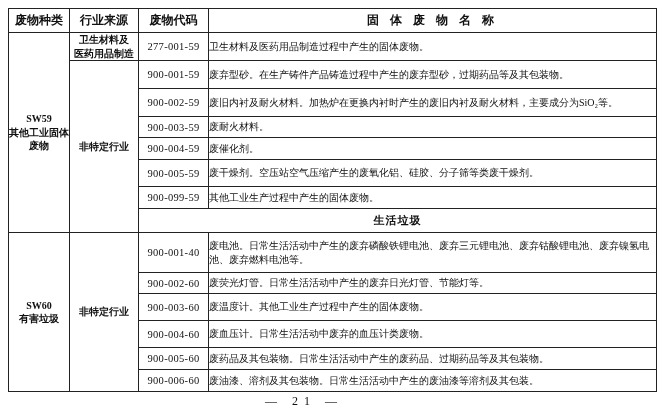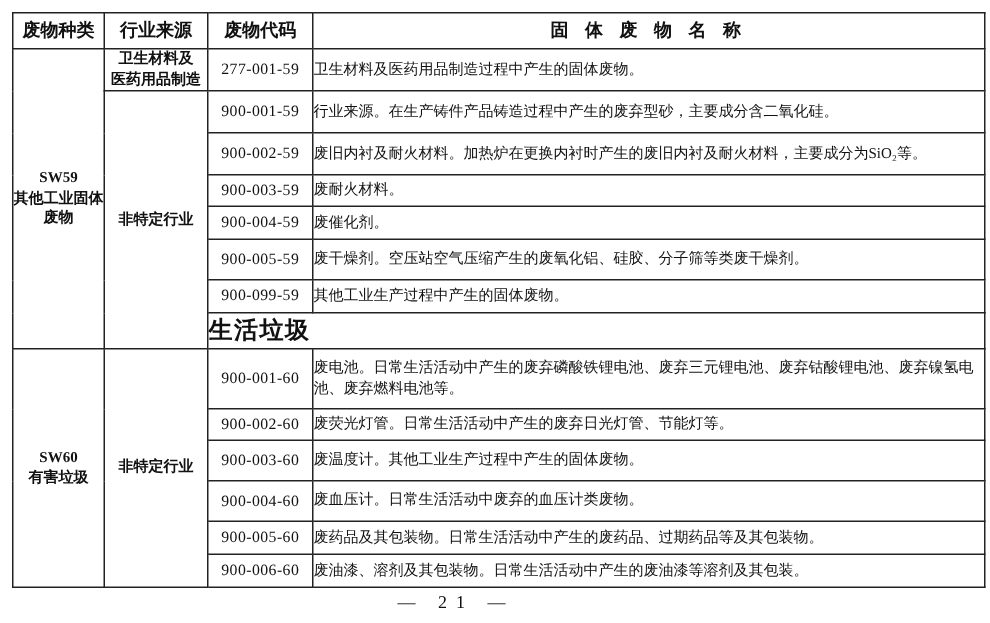--- a/index.html
+++ b/index.html
@@ -57,21 +57,22 @@
     letter-spacing: 0.3px;
     white-space: nowrap;
   }
   td.cell-name {
     text-align: left;
     font-size: 10px;
     line-height: 1.4;
     padding: 1px 3px 1px 4px;
   }
   td.cell-divider {
-    font-size: 16px;
+    text-align: center;
+    font-size: 11px;
     font-weight: bold;
     letter-spacing: 1px;
   }
   tr.h21 { height: 21px; }
   tr.h22 { height: 22px; margin-left: 34px; }
   tr.h24 { height: 24px; }
   tr.h27 { height: 27px; margin-left: 22px; }
   tr.h28 { height: 28px; }
   tr.h40 { height: 40px; }
   .page-footer {
@@ -110,21 +111,21 @@
 其他工业固体
 废物</td>
       <td class="cell-center">卫生材料及
 医药用品制造</td>
       <td class="cell-code">277-001-59</td>
       <td class="cell-name">卫生材料及医药用品制造过程中产生的固体废物。</td>
     </tr>
     <tr class="h28">
       <td class="cell-center" rowspan="7">非特定行业</td>
       <td class="cell-code">900-001-59</td>
-      <td class="cell-name">行业来源。在生产铸件产品铸造过程中产生的废弃型砂，主要成分含二氧化硅。</td>
+      <td class="cell-name">废弃型砂。在生产铸件产品铸造过程中产生的废弃型砂，过期药品等及其包装物。</td>
     </tr>
     <tr class="h28">
       <td class="cell-code">900-002-59</td>
       <td class="cell-name">废旧内衬及耐火材料。加热炉在更换内衬时产生的废旧内衬及耐火材料，主要成分为SiO₂等。</td>
     </tr>
     <tr class="h21">
       <td class="cell-code">900-003-59</td>
       <td class="cell-name">废耐火材料。</td>
     </tr>
     <tr class="h22">
@@ -140,21 +141,21 @@
       <td class="cell-name">其他工业生产过程中产生的固体废物。</td>
     </tr>
     <tr class="h24">
       <td class="cell-divider" colspan="3">生活垃圾</td>
     </tr>
 
     <tr class="h40">
       <td class="cell-center" rowspan="6">SW60
 有害垃圾</td>
       <td class="cell-center" rowspan="6">非特定行业</td>
-      <td class="cell-code">900-001-60</td>
+      <td class="cell-code">900-001-40</td>
       <td class="cell-name">废电池。日常生活活动中产生的废弃磷酸铁锂电池、废弃三元锂电池、废弃钴酸锂电池、废弃镍氢电池、废弃燃料电池等。</td>
     </tr>
     <tr class="h21">
       <td class="cell-code">900-002-60</td>
       <td class="cell-name">废荧光灯管。日常生活活动中产生的废弃日光灯管、节能灯等。</td>
     </tr>
     <tr class="h27">
       <td class="cell-code">900-003-60</td>
       <td class="cell-name">废温度计。其他工业生产过程中产生的固体废物。</td>
     </tr>

